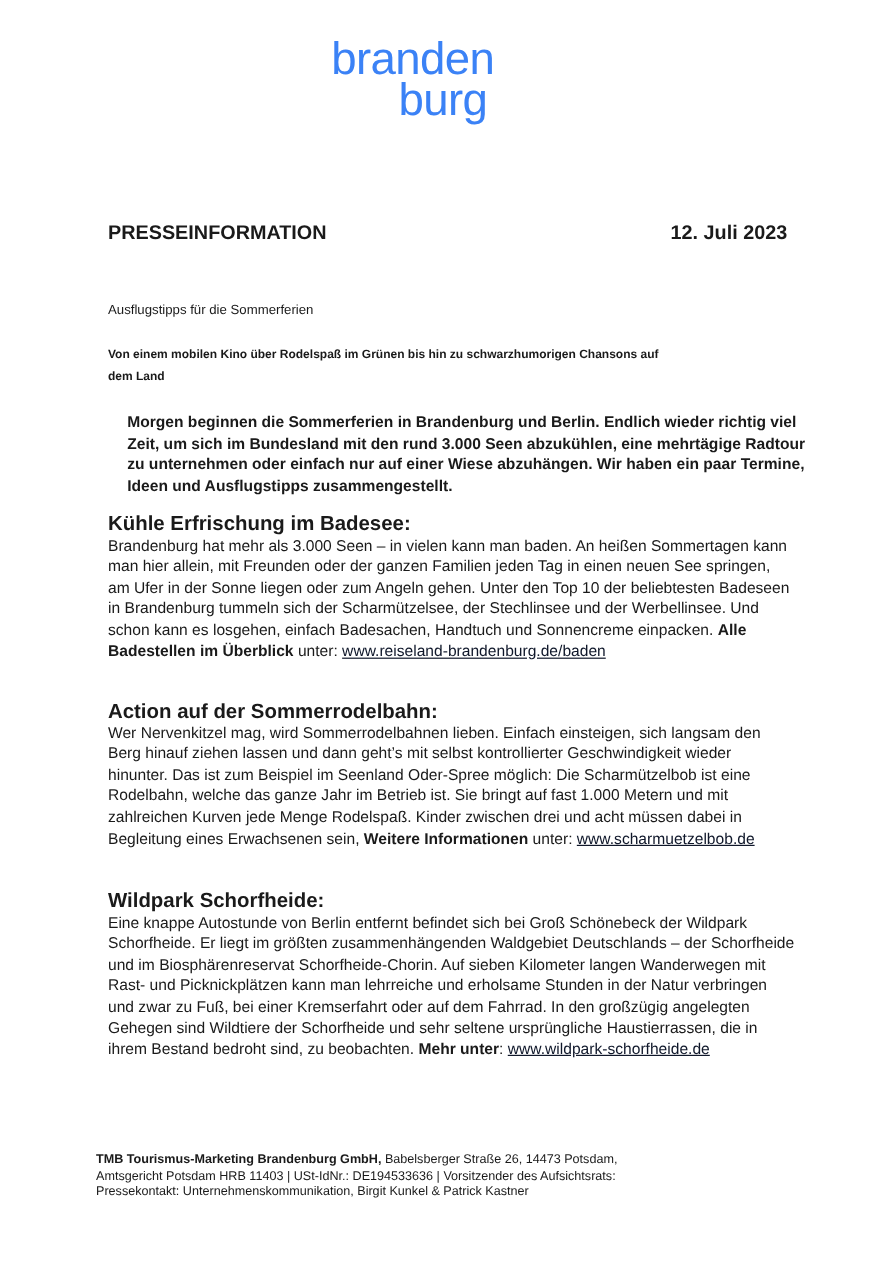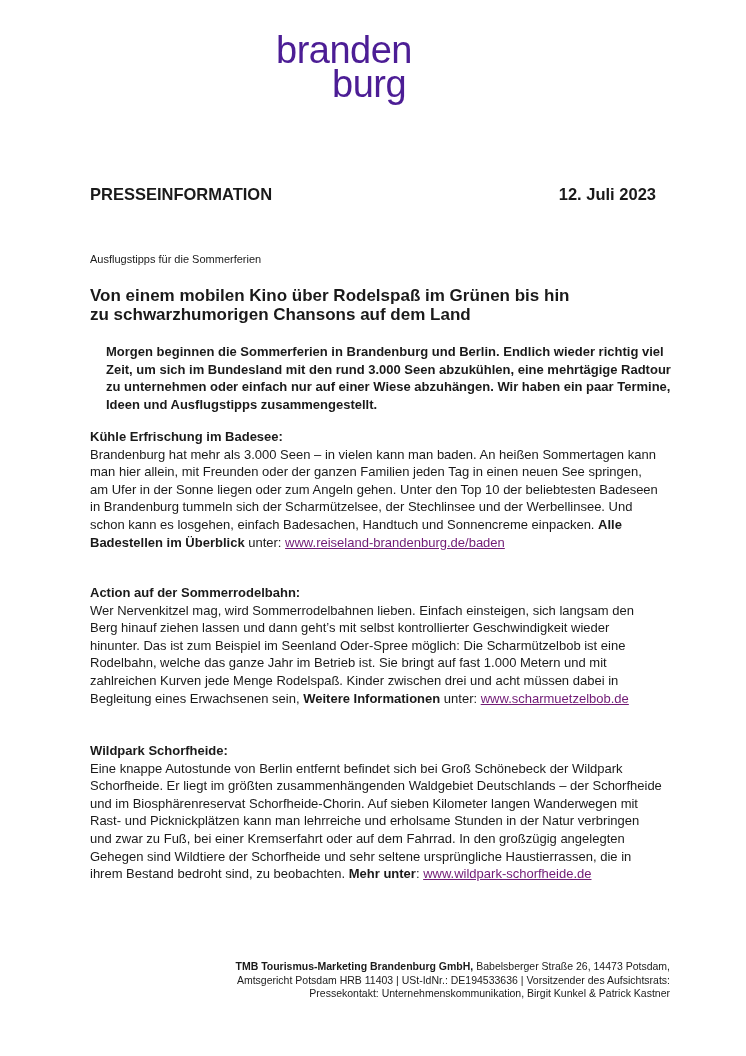--- a/index.html
+++ b/index.html
@@ -1,31 +1,31 @@
 <!DOCTYPE html>
 <html><head>
 <meta charset="utf-8">
 <style>
   html, body { margin: 0; padding: 0; background: #ffffff; }
   body { width: 746px; height: 1056px; position: relative; overflow: hidden;
          font-family: "Liberation Sans", "DejaVu Sans", sans-serif; color: #1a1a1a; }
-  .logo { position: absolute; left: 276px; top: 30px; width: 200px; height: 85px; color: #4c1d95; text-align: center; }
+  .logo { position: absolute; left: 276px; top: 30px; width: 200px; height: 85px; color: #3b82f6; text-align: center; }
   .logo .l1 { position: absolute; left: 0; top: 0; font-size: 38px; font-weight: 500; letter-spacing: -0.5px; line-height: 40px; }
   .logo .l2 { position: absolute; left: 56px; top: 34px; font-size: 38px; font-weight: 500; letter-spacing: -0.5px; line-height: 40px; }
   .hdr { position: absolute; left: 90px; right: 90px; top: 185px; display: flex; justify-content: space-between;
          font-weight: bold; font-size: 16.5px; align-items: flex-end; }
   .title { position: absolute; left: 90px; top: 253px; font-weight: normal; font-size: 11px; }
-  .subtitle { position: absolute; left: 90px; top: 286px; width: 480px; font-weight: bold; font-size: 17px; line-height: 19px; }
+  .subtitle { position: absolute; left: 90px; top: 286px; width: 480px; font-weight: bold; font-size: 10px; line-height: 19px; }
   .lead { position: absolute; left: 106px; top: 343px; width: 570px; font-weight: bold; font-size: 13px; line-height: 17.6px; }
   .sec { position: absolute; left: 90px; width: 572px; font-size: 13px; line-height: 17.6px; }
-  .sec h3 { margin: 0; font-size: 13px; font-weight: bold; }
+  .sec h3 { margin: 0; font-size: 17px; font-weight: bold; }
   .sec p { margin: 0; }
   b { font-weight: bold; }
-  a { color: #701a75; }
-  .footer { position: absolute; left: 80px; width: 590px; top: 960px; text-align: right; font-size: 10.5px; line-height: 13.6px; }
+  a { color: #0f172a; }
+  .footer { position: absolute; left: 80px; width: 590px; top: 960px; text-align: left; font-size: 10.5px; line-height: 13.6px; }
 </style>
 </head>
 <body>
 
 <div class="logo">
   <div class="l1">branden</div>
   <div class="l2">burg</div>
 </div>
 
 <div class="hdr">

